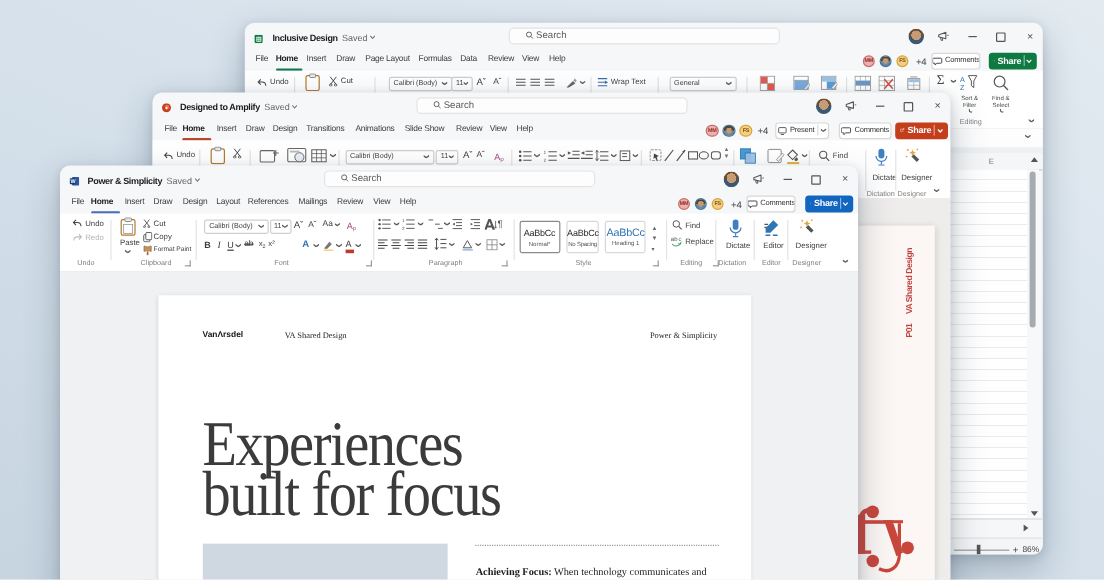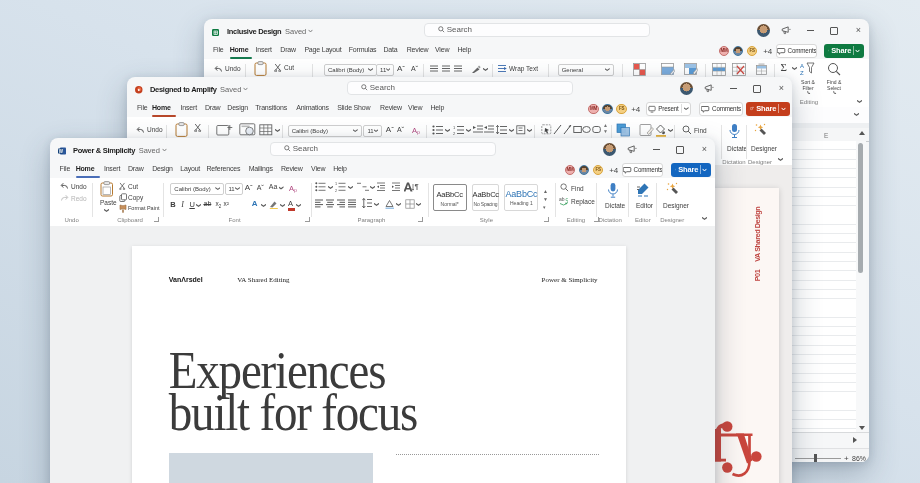--- a/index.html
+++ b/index.html
@@ -746,20 +746,21 @@
         <circle cx="1.5" cy="7.5" r="0.7" fill="#e8a33d"></circle>
       </svg>
     <span class="gl6" style="left:613px;top:63.5px">Designer</span>
     <span class="glab" style="left:622.2px">Designer</span>
     <span class="ab" style="left:652px;top:78px"><span class="cv"></span></span>
   </div>
 
   <div class="ab" style="left:0;top:88px;right:0;height:320px;background:#f0f1f2">
     <div class="ab" style="left:82.3px;top:20.1px;width:493.3px;height:300px;background:#fff;box-shadow:0 1px 4px rgba(0,0,0,.13)">
       <span class="ab" style="left:36.5px;top:29.5px;font-size:7px;font-weight:700;color:#141414;letter-spacing:0">VanΛrsdel</span>
-      <span class="ab" style="left:104.9px;top:30px;font-size:7px;color:#222;font-family:'Liberation Serif',serif">VA Shared Editing</span>
+      <span class="ab" style="left:104.9px;top:30px;font-size:7px;color:#222;font-family:'Liberation Serif',serif">VA Shared Design</span>
       <span class="ab" style="right:28px;top:30px;font-size:7px;color:#222;font-family:'Liberation Serif',serif">Power &amp; Simplicity</span>
       <div class="ab" style="left:36.5px;top:104px;font-family:'Liberation Serif',serif;font-size:47px;line-height:37px;color:#3b3b3b;letter-spacing:-1.2px;transform:scaleY(1.128);transform-origin:0 0">Experiences<br>built for focus</div>
       <div class="ab" style="left:36.9px;top:207.4px;width:204px;height:92px;background:#cfd8e0"></div>
       <div class="ab" style="left:264.1px;top:207.8px;width:202.4px;height:0;border-top:1px dotted #999"></div>
+      <div class="ab" style="left:264.1px;top:224px;width:196px;font-family:'Liberation Serif',serif;font-size:8.6px;line-height:13px;color:#1c1c1c"><b>Achieving Focus:</b> When technology communicates and</div>
     </div>
   </div>
 </div>
 
 </body></html>

